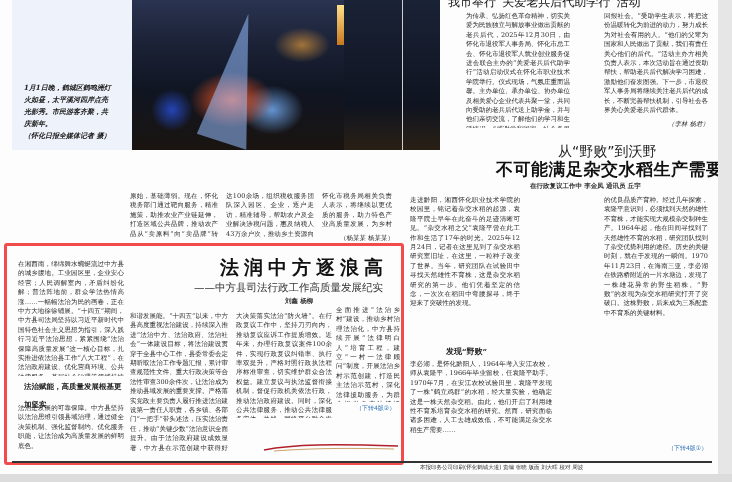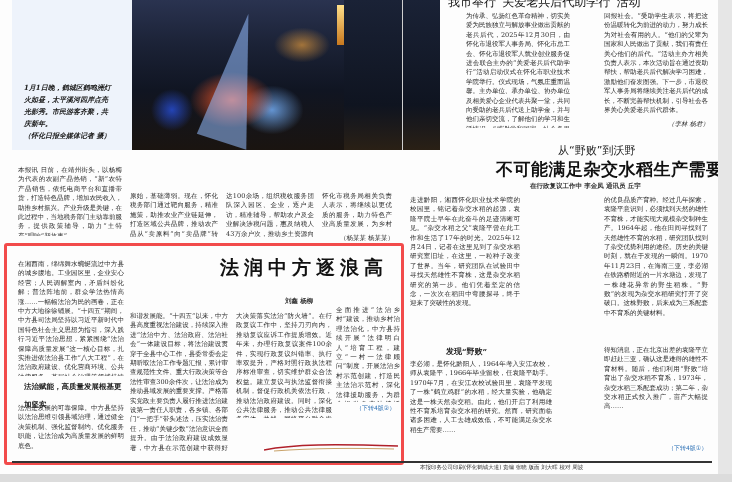--- a/index.html
+++ b/index.html
@@ -88,40 +88,39 @@
     <div class="beam"></div>
     <div class="tower"></div>
   </div>
   <div class="sub-photo"></div>
 
   <div class="headline" style="left:448px; top:-6px; font-size:12px; font-weight:normal; font-family:'DejaVu Sans',sans-serif;">我市举行“关爱老兵后代助学行”活动</div>
   <div class="col-text" style="left:466px; top:12px; width:104px; height:116px;">为传承、弘扬红色革命精神，切实关爱为民族独立与解放事业做出贡献的老兵后代，2025年12月30日，由怀化市退役军人事务局、怀化市总工会、怀化市退役军人就业创业服务促进会联合主办的“关爱老兵后代助学行”活动启动仪式在怀化市职业技术学院举行。仪式现场，气氛庄重而温馨。主办单位、承办单位、协办单位及相关爱心企业代表共聚一堂，共同向受助的老兵后代送上助学金，并与他们亲切交流，了解他们的学习和生活情况。“感谢党和国家、社会各界的关心和帮助，我会努力学习，</div>
   <div class="col-text" style="left:604px; top:12px; width:104px; height:108px;">回报社会。”受助学生表示，将把这份温暖转化为前进的动力，努力成长为对社会有用的人。“他们的父辈为国家和人民做出了贡献，我们有责任关心他们的后代。”活动主办方相关负责人表示，本次活动旨在通过资助帮扶，帮助老兵后代解决学习困难，激励他们奋发图强。下一步，市退役军人事务局将继续关注老兵后代的成长，不断完善帮扶机制，引导社会各界关心关爱老兵后代群体。</div>
   <div class="byline" style="left:668px; top:120px; font-weight:normal;font-style:italic;">（李林 杨君）</div>
 
-  <div class="col-text" style="left:18px; top:166px; width:104px; height:70px;">本报讯 日前，在靖州街头，以杨梅为代表的农副产品热销，“新”农特产品销售，依托电商平台和直播带货，打造特色品牌，增加农民收入，助推乡村振兴。产业升级是关键，在此过程中，当地税务部门主动靠前服务，提供政策辅导，助力“土特产”唱响“新故事”。</div>
 
   <div class="col-text" style="left:130px; top:192px; width:88px; height:46px;">原始，基础薄弱。现在，怀化税务部门通过靶向服务，精准施策，助推农业产业链延伸，打造区域公共品牌，推动农产品从“卖原料”向“卖品牌”转变。怀化市税务部门持续创新“税助力”，服务农业发展。</div>
   <div class="col-text" style="left:226px; top:192px; width:88px; height:46px;">达100余场，组织税收服务团队深入园区、企业，逐户走访，精准辅导，帮助农户及企业解决涉税问题，惠及纳税人43万余户次，推动乡土资源向特色产业转化，助力“怀乡好物”走出大山、走向全国。</div>
   <div class="col-text" style="left:322px; top:192px; width:70px; height:36px;">怀化市税务局相关负责人表示，将继续以更优质的服务，助力特色产业高质量发展，为乡村振兴注入税务力量。</div>
   <div class="byline" style="left:340px; top:234px; font-weight:normal;">（杨某某 杨某某）</div>
 
-  <div class="kicker" style="left:558px; top:143px; font-size:11px;">从“野败”到沃野</div>
+  <div class="kicker" style="left:558px; top:143px; font-size:14px;">从“野败”到沃野</div>
   <div class="headline" style="left:496px; top:158px; font-size:17px; letter-spacing:0.5px;">不可能满足杂交水稻生产需要</div>
   <div class="byline" style="left:530px; top:182px;">在行政复议工作中 李金凤 通讯员 丘宇</div>
 
   <div class="col-text" style="left:410px; top:196px; width:110px; height:144px;">走进黔阳，湘西怀化职业技术学院的校园里，铭记着杂交水稻的起源，袁隆平院士早年在此奋斗的足迹清晰可见。“杂交水稻之父”袁隆平曾在此工作和生活了17年的时光。2025年12月24日，记者在这里见到了杂交水稻研究室旧址，在这里，一粒种子改变了世界。当年，研究团队在试验田中寻找天然雄性不育株，这是杂交水稻研究的第一步。他们凭着坚定的信念，一次次在稻田中弯腰探寻，终于迎来了突破性的发现。</div>
 
   <div class="subhead" style="left:446px; top:346px;">发现“野败”</div>
   <div class="col-text" style="left:410px; top:360px; width:142px; height:96px;">李必湖，是怀化黔阳人，1964年考入安江农校，师从袁隆平，1966年毕业留校，任袁隆平助手。1970年7月，在安江农校试验田里，袁隆平发现了一株“鹤立鸡群”的水稻，经大量实验，他确定这是一株天然杂交稻。由此，他们开启了利用雄性不育系培育杂交水稻的研究。然而，研究面临诸多困难，人工去雄成效低，不可能满足杂交水稻生产需要……</div>
   <div class="col-text" style="left:604px; top:196px; width:104px; height:148px;">的优良品质产育种。经过几年探索，袁隆平意识到，必须找到天然的雄性不育株，才能实现大规模杂交制种生产。1964年起，他在田间寻找到了天然雄性不育的水稻，研究团队找到了杂交优势利用的途径。历史的关键时刻，就在于发现的一瞬间。1970年11月23日，在海南三亚，李必湖在铁路桥附近的一片水塘边，发现了一株雄花异常的野生稻株。“野败”的发现为杂交水稻研究打开了突破口。这株野败，后来成为三系配套中不育系的关键材料。</div>
-  <div class="col-text" style="left:604px; top:346px; width:104px; height:92px;">得知消息，正在北京出差的袁隆平立即赶赴三亚，确认这是难得的雄性不育材料。随后，他们利用“野败”培育出了杂交水稻不育系，1973年，杂交水稻三系配套成功；第二年，杂交水稻正式投入推广，亩产大幅提高……</div>
   <div class="contd" style="left:668px; top:444px;">（下转4版①）</div>
 
   <div class="headline" style="left:220px; top:255px; font-size:19px; letter-spacing:5px;">法润中方逐浪高</div>
+  <div class="kicker" style="left:194px; top:281px; font-size:10.5px; color:#333;">——中方县司法行政工作高质量发展纪实</div>
   <div class="byline" style="left:278px; top:297px;margin-left:7px;">刘鑫 杨柳</div>
 
   <div class="col-text" style="left:18px; top:260px; width:106px; height:116px;">在湘西南，绵绵舞水蜿蜒流过中方县的城乡腹地。工业园区里，企业安心经营；人民调解室内，矛盾纠纷化解；普法阵地前，群众学法热情高涨……一幅幅法治为民的画卷，正在中方大地徐徐铺展。“十四五”期间，中方县司法局坚持以习近平新时代中国特色社会主义思想为指引，深入践行习近平法治思想，紧紧围绕“法治保障高质量发展”这一核心目标，扎实推进依法治县工作“八大工程”，在法治政府建设、优化营商环境、公共法律服务、基层社会治理等领域持续发力，走出了一条特色鲜明的法治建设之路，为全县经济社会高质量发展提供了坚强有力的法治保障。</div>
   <div class="subhead" style="left:24px; top:378px; width:100px; white-space:normal; font-size:7.5px; line-height:18px;">法治赋能，高质量发展根基更加坚实</div>
   <div class="col-text" style="left:18px; top:404px; width:106px; height:50px;">法治是发展的可靠保障。中方县坚持以法治思维引领县域治理，通过健全决策机制、强化监督制约、优化服务职能，让法治成为高质量发展的鲜明底色。</div>
   <div class="col-text" style="left:130px; top:312px; width:98px; height:140px;">和谐发展能。“十四五”以来，中方县高度重视法治建设，持续深入推进“法治中方、法治政府、法治社会”一体建设目标，将法治建设贯穿于全县中心工作，县委常委会定期听取法治工作专题汇报，累计审查规范性文件、重大行政决策等合法性审查300余件次，让法治成为推动县域发展的重要支撑。严格落实党政主要负责人履行推进法治建设第一责任人职责，各乡镇、各部门“一把手”带头述法，压实法治责任，推动“关键少数”法治意识全面提升。由于法治政府建设成效显著，中方县在示范创建中获得好评，严格规范公正文明执法，整合执法资源，开展执法案卷评查400余件，有效规范行政执法行为。</div>
   <div class="col-text" style="left:236px; top:312px; width:96px; height:106px;">大决策落实法治“防火墙”。在行政复议工作中，坚持刀刃向内，推动复议应诉工作提质增效。近年来，办理行政复议案件100余件，实现行政复议纠错率、执行率双提升，严格对照行政执法程序标准审查，切实维护群众合法权益。建立复议与执法监督衔接机制，督促行政机关依法行政，推动法治政府建设。同时，深化公共法律服务，推动公共法律服务实体、热线、网络平台融合发展，让人民群众享受到便捷、优质的法律服务，构建起全覆盖公共法律服务体系。</div>
   <div class="col-text" style="left:336px; top:306px; width:64px; height:96px;">全面推进“法治乡村”建设，推动乡村治理法治化，中方县持续开展“法律明白人”培育工程，建立“一村一法律顾问”制度，开展法治乡村示范创建，打造民主法治示范村，深化法律援助服务，为群众提供免费法律援助，累计办理法律援助案件400余件，挽回经济损失……以及“有事找法”的良好氛围不断形成，……</div>
   <div class="contd" style="left:356px; top:404px;">（下转4版②）</div>
 

